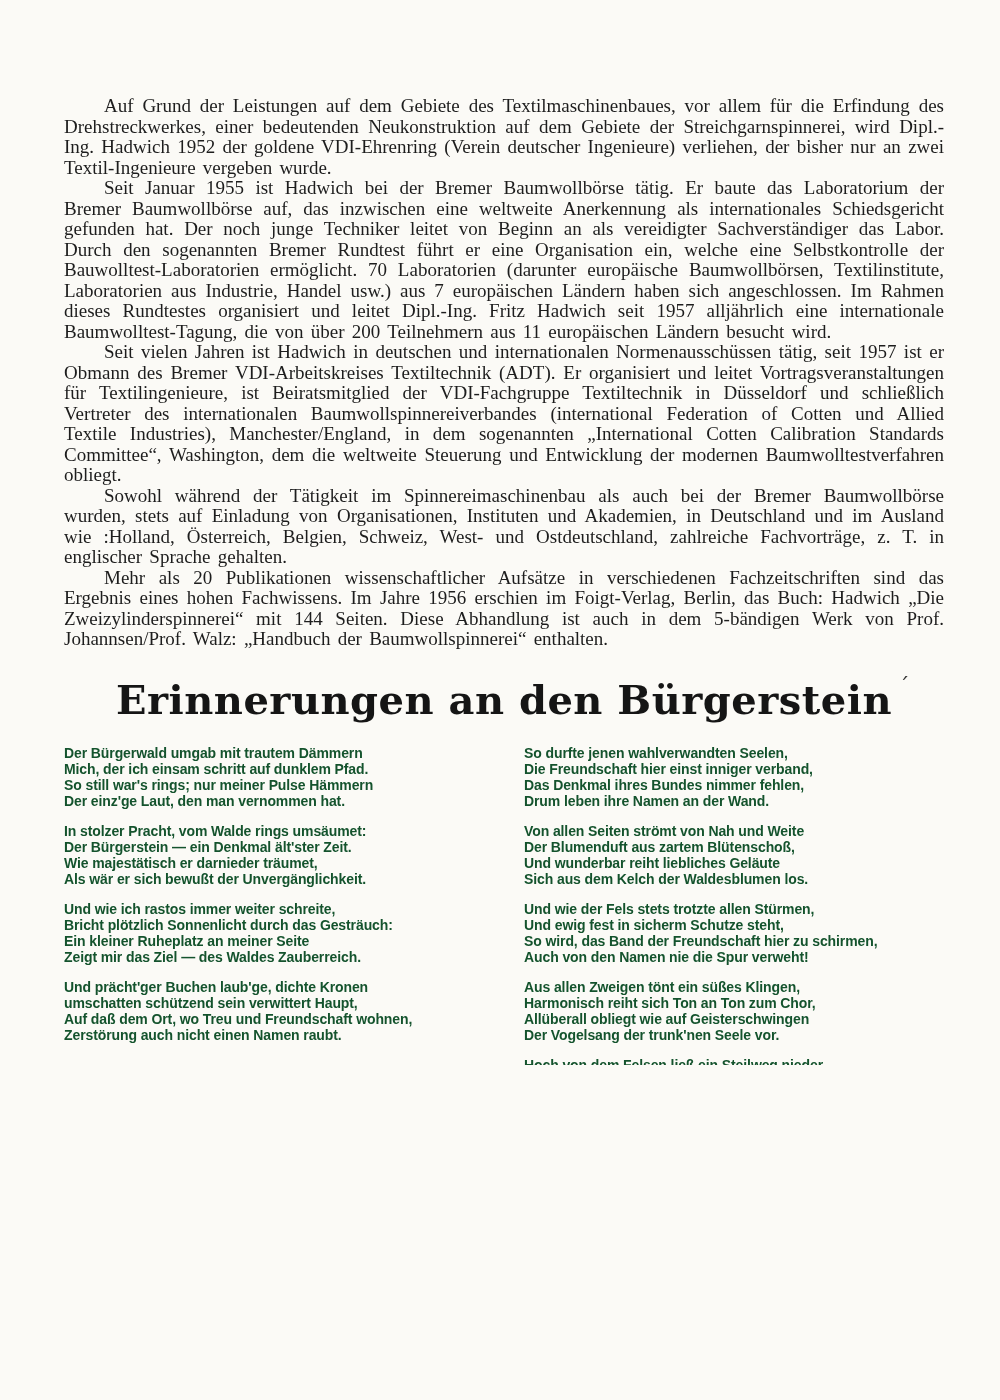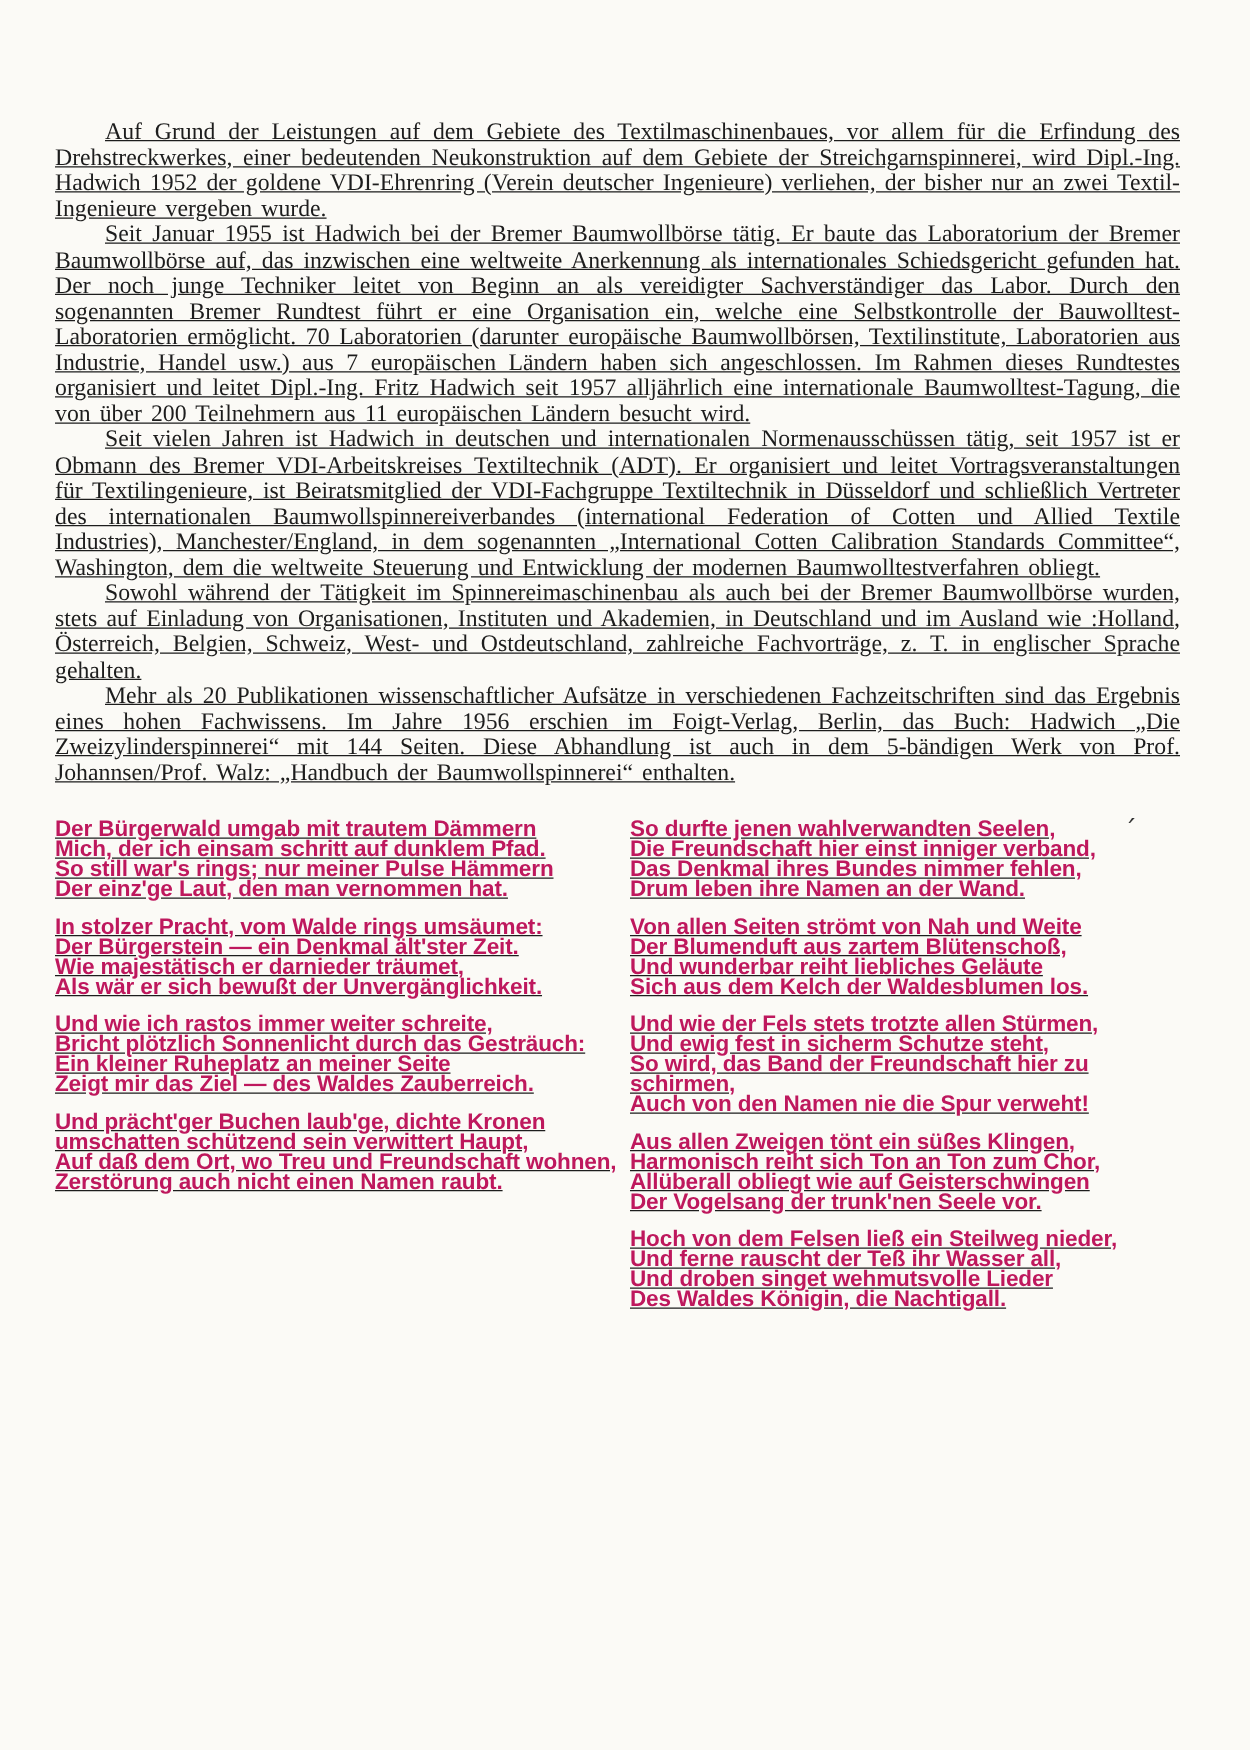--- a/index.html
+++ b/index.html
@@ -7,24 +7,23 @@
     padding: 0;
     background: #fbfaf6;
   }
   .page {
     position: relative;
     width: 1000px;
     height: 1065px;
     background: #fbfaf6;
     color: #1d1d1d;
     box-sizing: border-box;
-    padding: 96px 56px 0 44px;
+    padding: 96px 56px 0 64px;
     overflow: hidden;
     font-family: "Liberation Serif", serif;
-    text-decoration: underline;
   }
   .article p {
     margin: 0;
     text-indent: 40px;
     text-align: justify;
     font-size: 19px;
     line-height: 20.5px;
     word-spacing: 2.5px;
   }
   .poem-title {
@@ -48,25 +47,25 @@
   .poem {
     display: flex;
     margin-top: 22px;
   }
   .poem-col-left { width: 460px; flex: 0 0 460px; }
   .poem-col-right { flex: 1 1 auto; }
   .stanza {
     margin: 0 0 14px 0;
     font-family: "Liberation Sans", sans-serif;
     font-weight: bold;
-    font-size: 18px;
+    font-size: 14px;
     line-height: 16px;
     letter-spacing: -0.1px;
     white-space: pre-line;
-    color: #be185d;
+    color: #14532d;
   }
   .page-number {
     position: absolute;
     right: 58px;
     top: 1272px;
     font-family: "Liberation Serif", serif;
     font-weight: bold;
     font-size: 25px;
     color: #151515;
   }
@@ -78,20 +77,21 @@
 
   <div class="article">
     <p>Auf Grund der Leistungen auf dem Gebiete des Textilmaschinenbaues, vor allem für die Erfindung des Drehstreckwerkes, einer bedeutenden Neukonstruktion auf dem Gebiete der Streichgarnspinnerei, wird Dipl.-Ing. Hadwich 1952 der goldene VDI-Ehrenring (Verein deutscher Ingenieure) verliehen, der bisher nur an zwei Textil-Ingenieure vergeben wurde.</p>
     <p>Seit Januar 1955 ist Hadwich bei der Bremer Baumwollbörse tätig. Er baute das Laboratorium der Bremer Baumwollbörse auf, das inzwischen eine weltweite Anerkennung als internationales Schiedsgericht gefunden hat. Der noch junge Techniker leitet von Beginn an als vereidigter Sachverständiger das Labor. Durch den sogenannten Bremer Rundtest führt er eine Organisation ein, welche eine Selbstkontrolle der Bauwolltest-Laboratorien ermöglicht. 70 Laboratorien (darunter europäische Baumwollbörsen, Textilinstitute, Laboratorien aus Industrie, Handel usw.) aus 7 europäischen Ländern haben sich angeschlossen. Im Rahmen dieses Rundtestes organisiert und leitet Dipl.-Ing. Fritz Hadwich seit 1957 alljährlich eine internationale Baumwolltest-Tagung, die von über 200 Teilnehmern aus 11 europäischen Ländern besucht wird.</p>
     <p>Seit vielen Jahren ist Hadwich in deutschen und internationalen Normenausschüssen tätig, seit 1957 ist er Obmann des Bremer VDI-Arbeitskreises Textiltechnik (ADT). Er organisiert und leitet Vortragsveranstaltungen für Textilingenieure, ist Beiratsmitglied der VDI-Fachgruppe Textiltechnik in Düsseldorf und schließlich Vertreter des internationalen Baumwollspinnereiverbandes (international Federation of Cotten und Allied Textile Industries), Manchester/England, in dem sogenannten „International Cotten Calibration Standards Committee“, Washington, dem die weltweite Steuerung und Entwicklung der modernen Baumwolltestverfahren obliegt.</p>
     <p>Sowohl während der Tätigkeit im Spinnereimaschinenbau als auch bei der Bremer Baumwollbörse wurden, stets auf Einladung von Organisationen, Instituten und Akademien, in Deutschland und im Ausland wie :Holland, Österreich, Belgien, Schweiz, West- und Ostdeutschland, zahlreiche Fachvorträge, z. T. in englischer Sprache gehalten.</p>
     <p>Mehr als 20 Publikationen wissenschaftlicher Aufsätze in verschiedenen Fachzeitschriften sind das Ergebnis eines hohen Fachwissens. Im Jahre 1956 erschien im Foigt-Verlag, Berlin, das Buch: Hadwich „Die Zweizylinderspinnerei“ mit 144 Seiten. Diese Abhandlung ist auch in dem 5-bändigen Werk von Prof. Johannsen/Prof. Walz: „Handbuch der Baumwollspinnerei“ enthalten.</p>
   </div>
 
   <h1 class="poem-title">
+    <span>Erinnerungen an den Bürgerstein</span>
     <span class="title-mark">ˊ</span>
   </h1>
 
   <div class="poem">
     <div class="poem-col-left">
       <p class="stanza">Der Bürgerwald umgab mit trautem Dämmern
 Mich, der ich einsam schritt auf dunklem Pfad.
 So still war's rings; nur meiner Pulse Hämmern
 Der einz'ge Laut, den man vernommen hat.</p>
       <p class="stanza">In stolzer Pracht, vom Walde rings umsäumet:

